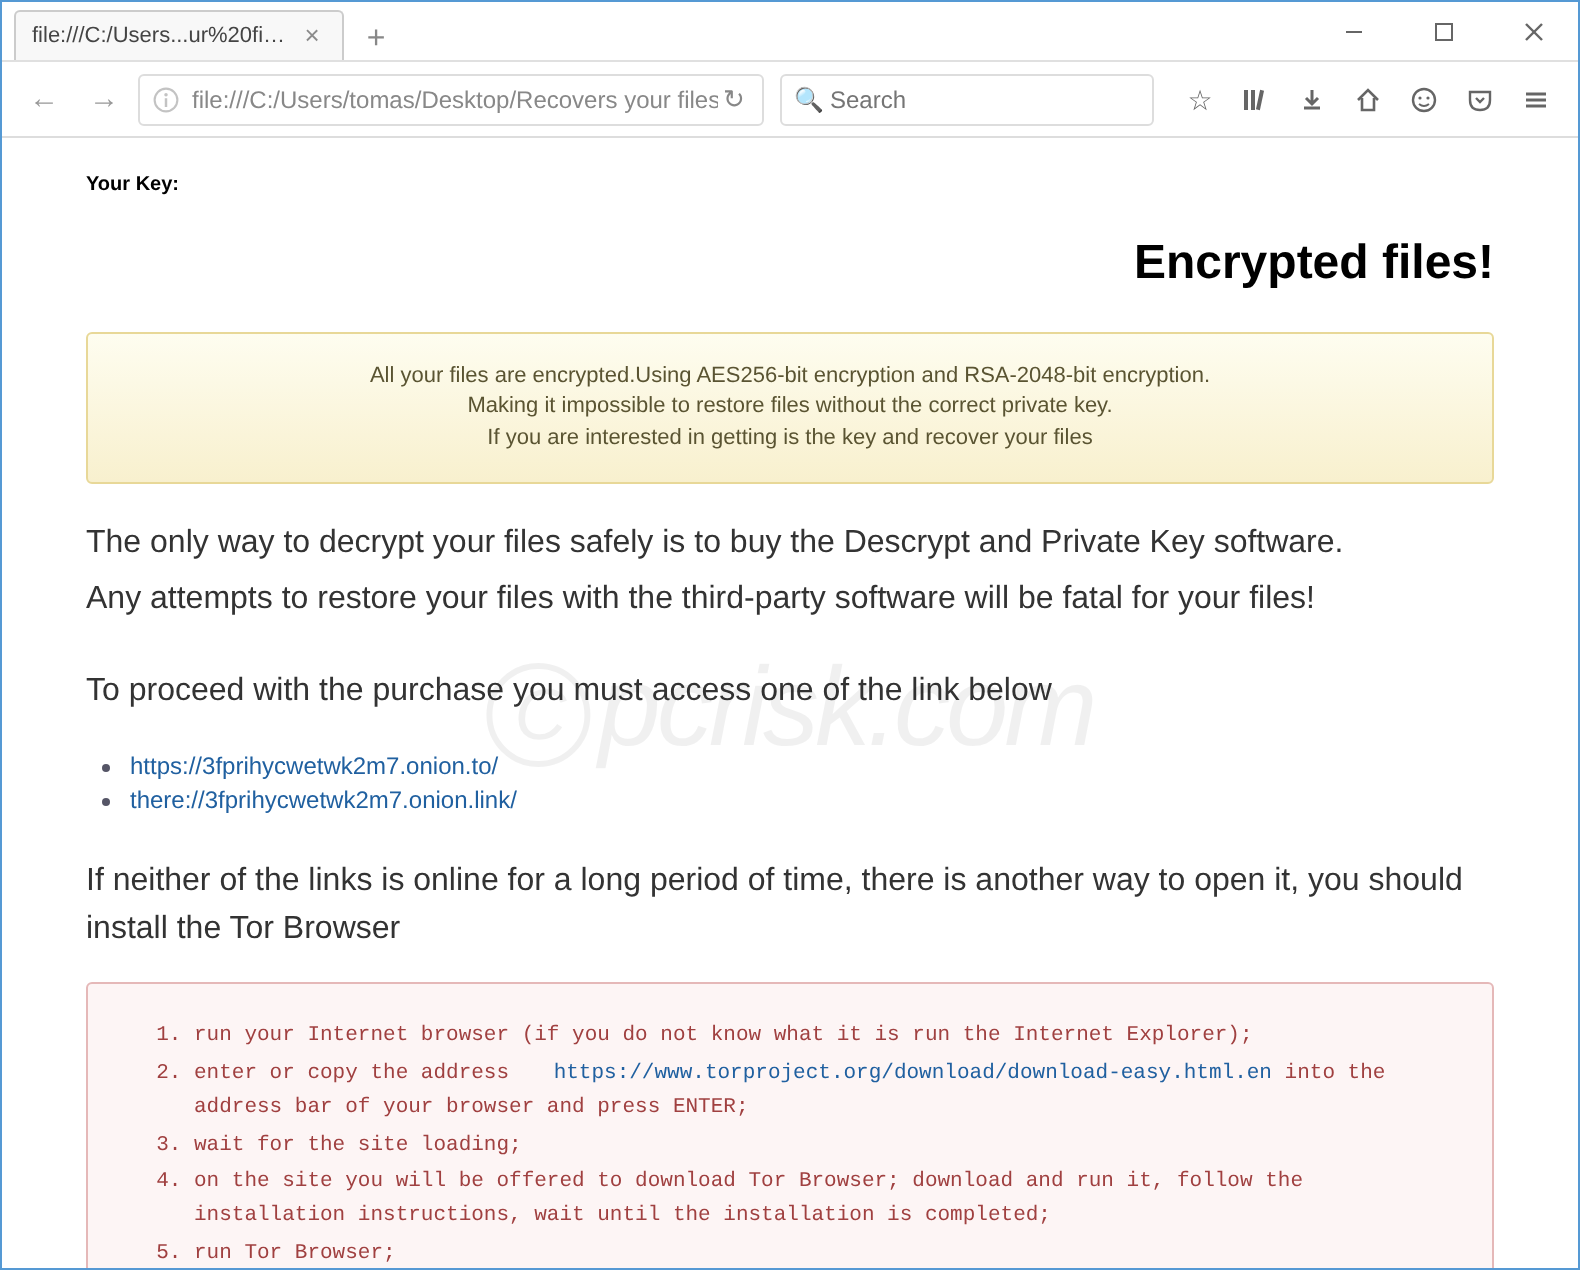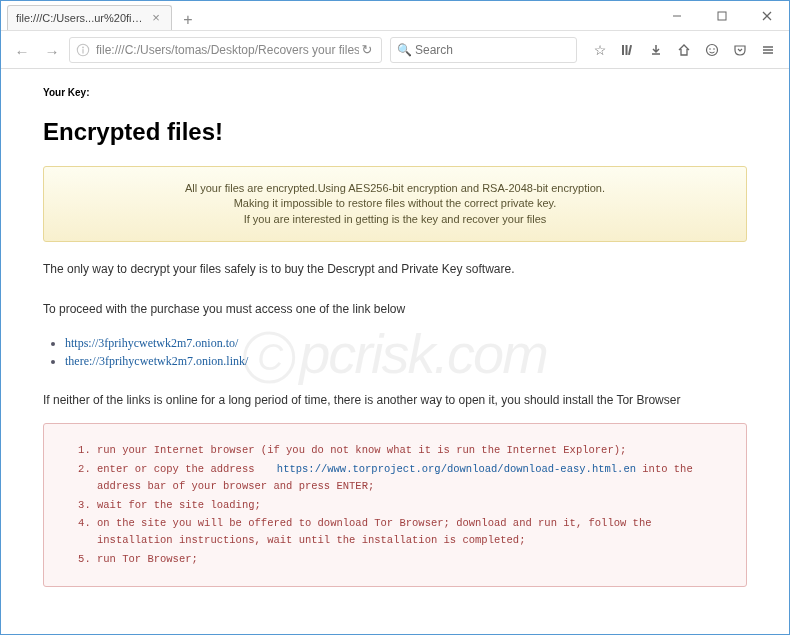--- a/index.html
+++ b/index.html
@@ -21,24 +21,24 @@
     .url-input { flex: 1; border: none; outline: none; font-size: 12px; color: #888; background: transparent; }
     .url-refresh { width: 16px; color: #888; cursor: pointer; font-size: 13px; text-align: center; }
     .search-container { flex: 1; display: flex; align-items: center; height: 26px; border: 1px solid #ddd; border-radius: 3px; padding: 0 6px; margin-left: 4px; }
     .search-icon { width: 14px; color: #999; margin-right: 4px; font-size: 12px; }
     .search-input { flex: 1; border: none; outline: none; font-size: 12px; color: #888; background: transparent; }
     .toolbar-icons { display: flex; gap: 2px; margin-left: 6px; }
     .tb-icon { width: 26px; height: 26px; display: flex; align-items: center; justify-content: center; color: #666; font-size: 14px; cursor: pointer; }
     
     .content { height: calc(635px - 68px); overflow-y: auto; padding: 18px 42px; color: #222; position: relative; }
     .key-label { font-size: 10px; font-weight: bold; margin-bottom: 20px; color: #000; }
-    .title { text-align: left; font-size: 24px; font-weight: bold; margin: 12px 0 20px; color: #000; }
+    .title { text-align: right; font-size: 24px; font-weight: bold; margin: 12px 0 20px; color: #000; }
     .warning-box { background: linear-gradient(#fefdf0, #f8f0ce); border: 1px solid #e8d898; border-radius: 3px; padding: 14px 22px; text-align: center; color: #5a5432; font-size: 11px; line-height: 1.4; }
-    .body-text { font-size: 12px; color: #333; margin: 18px 0 4px; line-height: 1.5; }
-    .links-list { margin: 18px 0 6px 22px; font-family: Liberation Serif, serif; }
+    .body-text { font-size: 16px; color: #333; margin: 18px 0 4px; line-height: 1.5; }
+    .links-list { margin: 18px 0 6px 22px; }
     .links-list li { color: #556; font-size: 12px; margin: 3px 0; }
     .link { color: #2060a0; }
     .tor-block { border: 1px solid #e5b8b8; background: #fdf5f5; border-radius: 3px; padding: 12px 16px; margin-top: 14px; font-family: "Courier New", monospace; font-size: 10.5px; color: #a04040; line-height: 1.6; }
     .tor-block ol { margin: 6px 0 6px 22px; }
     .tor-block ol li { margin: 2px 15px; }
     .tor-link { color: #2060a0; padding-left: 16px; }
     
     .watermark { position: absolute; top: 50%; left: 50%; transform: translate(-50%, -50%); font-size: 56px; font-weight: 300; color: rgba(0,0,0,0.06); pointer-events: none; font-style: italic; letter-spacing: -2px; white-space: nowrap; }
     .watermark .c { font-size: 36px; border: 3px solid rgba(0,0,0,0.06); border-radius: 50%; width: 52px; height: 52px; display: inline-flex; align-items: center; justify-content: center; vertical-align: middle; margin-right: 4px; }
   </style>
@@ -137,20 +137,21 @@
   <div class="key-label">Your Key:</div>
   <div class="title">Encrypted files!</div>
 
   <div class="warning-box">
     <div>All your files are encrypted.Using AES256-bit encryption and RSA-2048-bit encryption.</div>
     <div>Making it impossible to restore files without the correct private key.</div>
     <div>If you are interested in getting is the key and recover your files</div>
   </div>
 
   <div class="body-text">The only way to decrypt your files safely is to buy the Descrypt and Private Key software.</div>
+  <div class="body-text" style="margin-top:2px">Any attempts to restore your files with the third-party software will be fatal for your files!</div>
 
   <div class="body-text" style="margin-top:22px">To proceed with the purchase you must access one of the link below</div>
   <ul class="links-list">
     <li><span class="link">https://3fprihycwetwk2m7.onion.to/</span></li>
     <li><span class="link">there://3fprihycwetwk2m7.onion.link/</span></li>
   </ul>
 
   <div class="body-text" style="margin-top:22px">If neither of the links is online for a long period of time, there is another way to open it, you should install the Tor Browser</div>
 
   <div class="tor-block">

